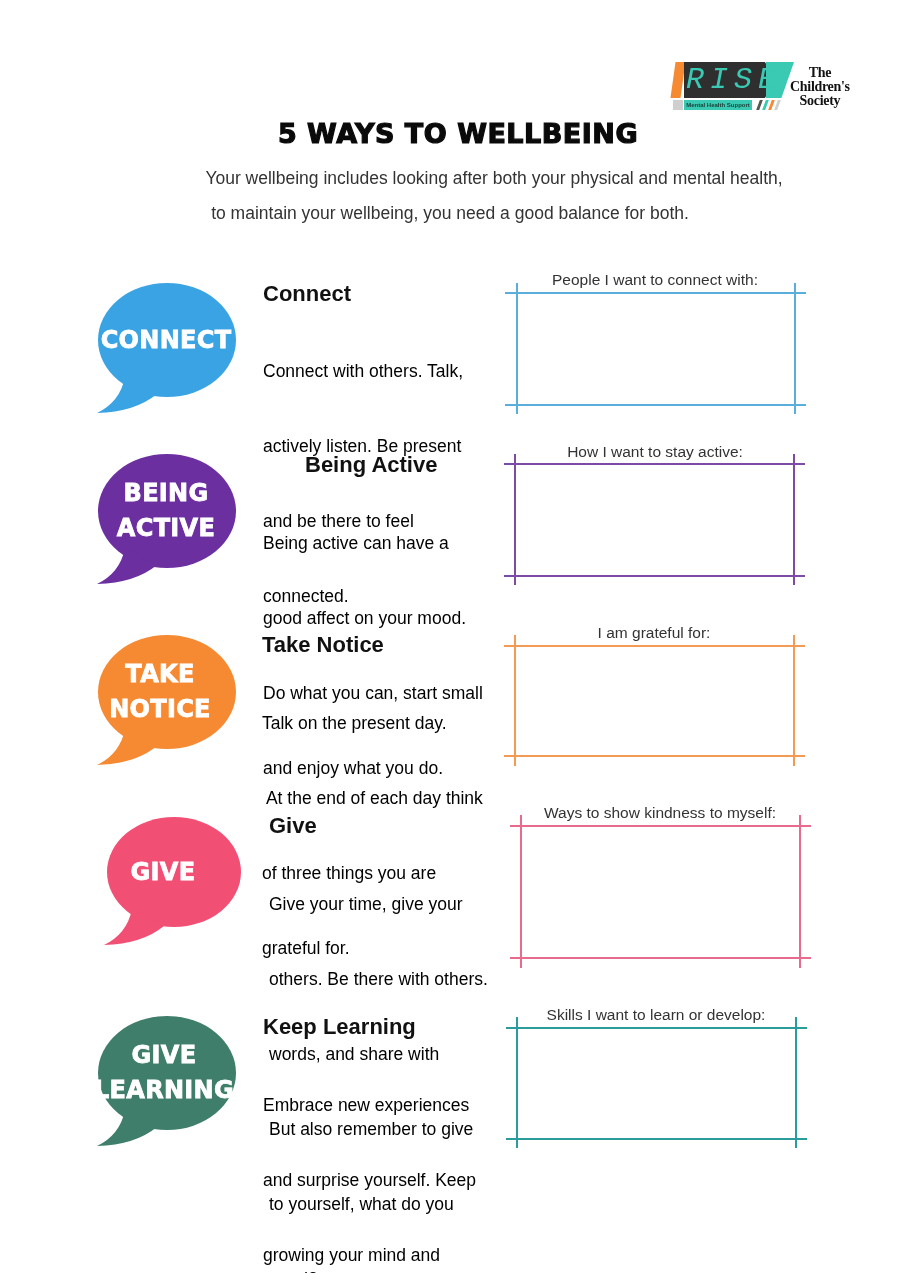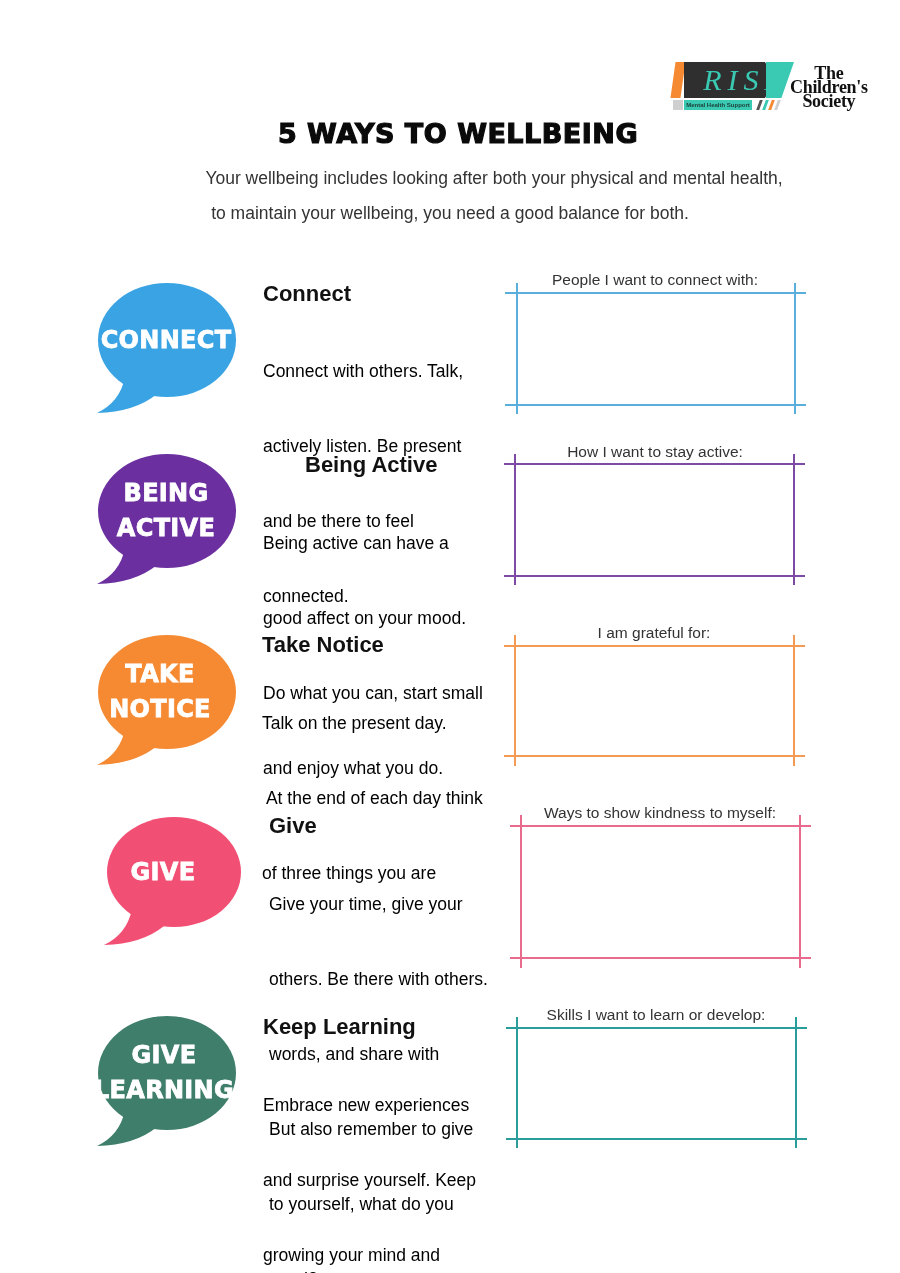--- a/index.html
+++ b/index.html
@@ -7,29 +7,29 @@
            font-family: "Liberation Sans", sans-serif; color: #222; }
 
     
     .logo { position: absolute; left: 670px; top: 58px; width: 200px; height: 60px; }
     .rise-orange { position: absolute; left: 3px; top: 4px; width: 10px; height: 36px; background: #f58a33; transform: skewX(-8deg); }
     .rise-dark { position: absolute; left: 14px; top: 4px; width: 92px; height: 36px; background: #2f2f2f;
                  clip-path: polygon(0 0, 88% 0, 100% 50%, 88% 100%, 0 100%); }
     .rise-teal { position: absolute; left: 96px; top: 4px; width: 28px; height: 36px; background: #3ac9b2;
                  clip-path: polygon(0 0, 100% 0, 55% 100%, 0 100%); }
     .rise-text { position: absolute; left: 16px; top: 4px; width: 86px; height: 36px; color: #3ac9b2;
-                 font-family: Liberation Serif, serif; font-style: italic; font-size: 30px; letter-spacing: 6px;
-                 line-height: 36px; text-align: center; margin-left: 17px; }
+                 font-family: Liberation Mono, monospace; font-style: italic; font-size: 30px; letter-spacing: 6px;
+                 line-height: 36px; text-align: center; }
     .rise-bar { position: absolute; left: 14px; top: 42px; width: 68px; height: 10px; background: #3ac9b2;
                 font-size: 6px; line-height: 10px; text-align: center; color: #1d3d37; font-weight: bold; }
     .rise-grey { position: absolute; left: 3px; top: 42px; width: 10px; height: 10px; background: #cfcfcf; }
     .rise-stripes { position: absolute; left: 86px; top: 42px; width: 26px; height: 10px; }
     .rise-stripes span { position: absolute; top: 0; width: 3px; height: 10px; transform: skewX(-20deg); }
     .tcs { position: absolute; left: 120px; top: 8px; font-family: "Liberation Serif", serif; font-weight: bold;
-           font-size: 18px; line-height: 14px; text-align: center; color: #111; letter-spacing: -0.3px; }
+           font-size: 14px; line-height: 14px; text-align: center; color: #111; letter-spacing: -0.3px; }
 
     
     .title { position: absolute; left: 0; top: 118px; width: 916px; text-align: center;
              font-family: "DejaVu Sans", sans-serif; font-weight: 900; font-size: 27px; letter-spacing: 0.5px;
              color: #0a0a0a; -webkit-text-stroke: 1.2px #0a0a0a; }
     .intro { position: absolute; left: 0; width: 900px; text-align: center; font-size: 17.5px; color: #333; }
 
     
     .bubble { position: absolute; width: 142px; height: 134px; }
     .bubble svg { position: absolute; left: 0; top: 0; }
@@ -132,20 +132,21 @@
     <div class="bubble-text" style="left:-6px;">
       <div>TAKE</div>
       <div>NOTICE</div>
     </div>
   </div>
   <div class="heading" style="left:262px;top:632px;">Take Notice</div>
   <div class="body" style="left:262px;top:661px;">
     <div>Talk on the present day.</div>
     <div> At the end of each day think</div>
     <div>of three things you are</div>
+    <div>grateful for.</div>
   </div>
   <div class="box-label" style="left:504px;top:624px;width:300px;">I am grateful for:</div>
   <div>
     <div class="hline" style="left:504px;top:645px;width:301px;background:#f39a55;"></div>
     <div class="hline" style="left:504px;top:755px;width:301px;background:#f39a55;"></div>
     <div class="vline" style="left:514px;top:635px;height:131px;background:#f39a55;"></div>
     <div class="vline" style="left:793px;top:635px;height:131px;background:#f39a55;"></div>
   </div>
 </div>
 

